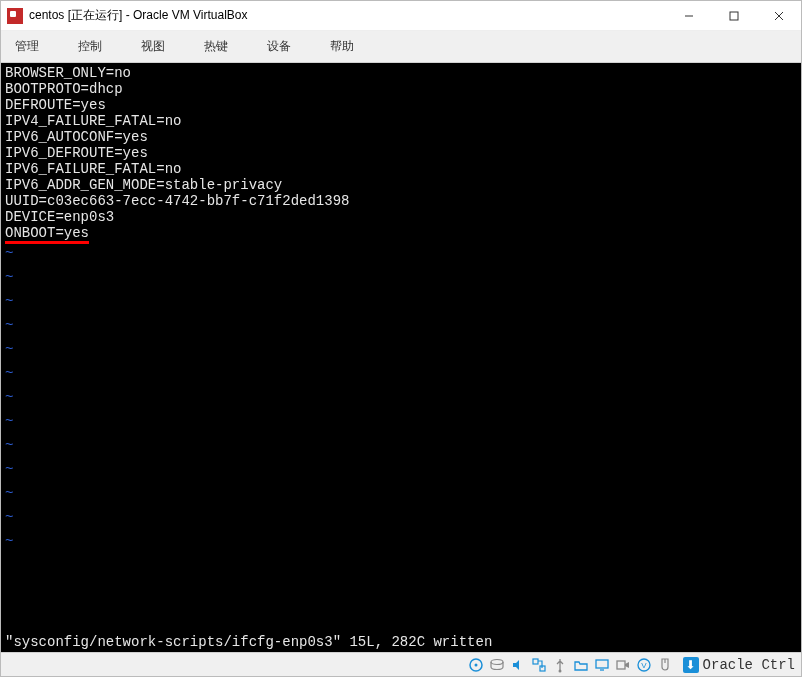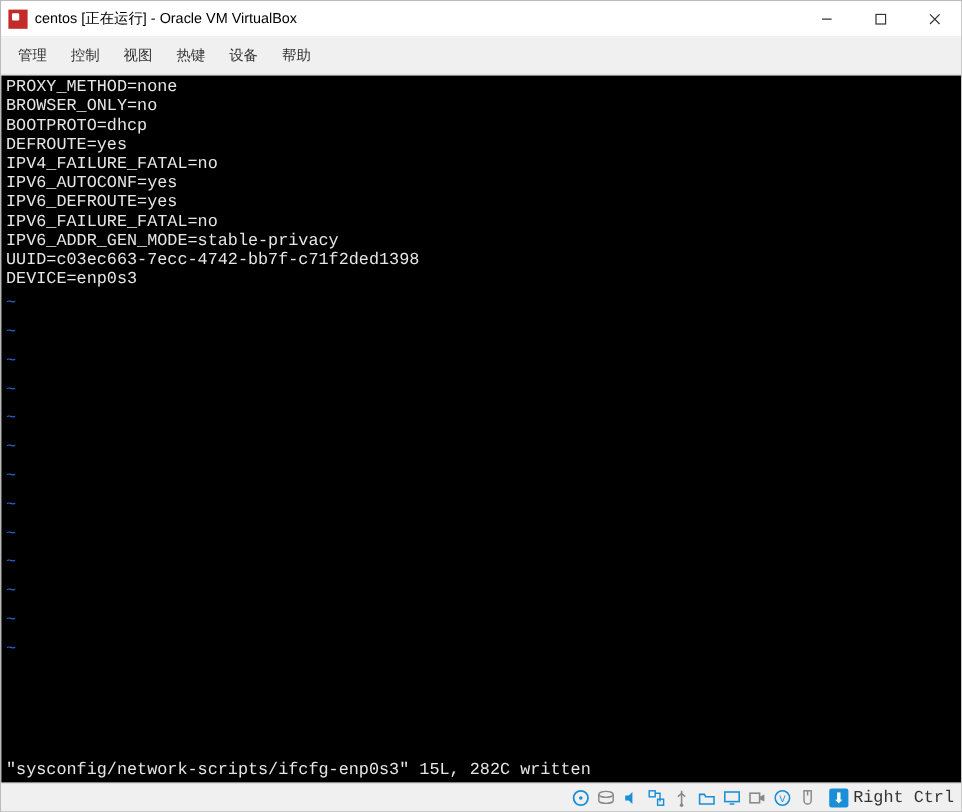--- a/index.html
+++ b/index.html
@@ -51,20 +51,21 @@
   
   .menubar {
     height: 32px;
     background: #f0f0f0;
     display:flex;
     align-items:center;
     padding: 0 4px;
     border-bottom: 1px solid #d0d0d0;
     font-size: 12px;
     color:#333;
+    gap:19px;
   }
   .menubar .menuitem { padding: 2px 10px; }
 
   
   .terminal {
     flex:1;
     background:#000;
     color:#e6e6e6;
     font-family: "Consolas","Courier New",monospace;
     font-size: 14px;
@@ -160,31 +161,31 @@
   <div class="menuitem">管理</div>
   <div class="menuitem">控制</div>
   <div class="menuitem">视图</div>
   <div class="menuitem">热键</div>
   <div class="menuitem">设备</div>
   <div class="menuitem">帮助</div>
 </div>
 
 <div class="terminal">
   <div class="cfg-lines" id="cfg-lines">
-      <div class="line">PROXY_METHOD=none</div>
       <div class="line">BROWSER_ONLY=no</div>
       <div class="line">BOOTPROTO=dhcp</div>
       <div class="line">DEFROUTE=yes</div>
       <div class="line">IPV4_FAILURE_FATAL=no</div>
       <div class="line">IPV6_AUTOCONF=yes</div>
       <div class="line">IPV6_DEFROUTE=yes</div>
       <div class="line">IPV6_FAILURE_FATAL=no</div>
       <div class="line">IPV6_ADDR_GEN_MODE=stable-privacy</div>
       <div class="line">UUID=c03ec663-7ecc-4742-bb7f-c71f2ded1398</div>
       <div class="line">DEVICE=enp0s3</div>
+      <div class="line"><span class="onboot">ONBOOT=yes</span></div>
     </div>
   <div class="tildes" id="tildes">
       <div class="tilde">~</div>
       <div class="tilde">~</div>
       <div class="tilde">~</div>
       <div class="tilde">~</div>
       <div class="tilde">~</div>
       <div class="tilde">~</div>
       <div class="tilde">~</div>
       <div class="tilde">~</div>
@@ -255,15 +256,15 @@
       </svg>
   </div>
   <div class="sicon">
     <svg width="16" height="16">
         <path d="M5 2h6v8a3 3 0 0 1-6 0z" fill="none" stroke="#888" stroke-width="1.2"></path>
         <line x1="8" y1="2" x2="8" y2="6" stroke="#888" stroke-width="1.2"></line>
       </svg>
   </div>
   <div class="hostkey">
     <div class="hk-icon">⬇</div>
-    <span>Right Ctrl</span>
+    <span>Oracle Ctrl</span>
   </div>
 </div>
 
 </body></html>

